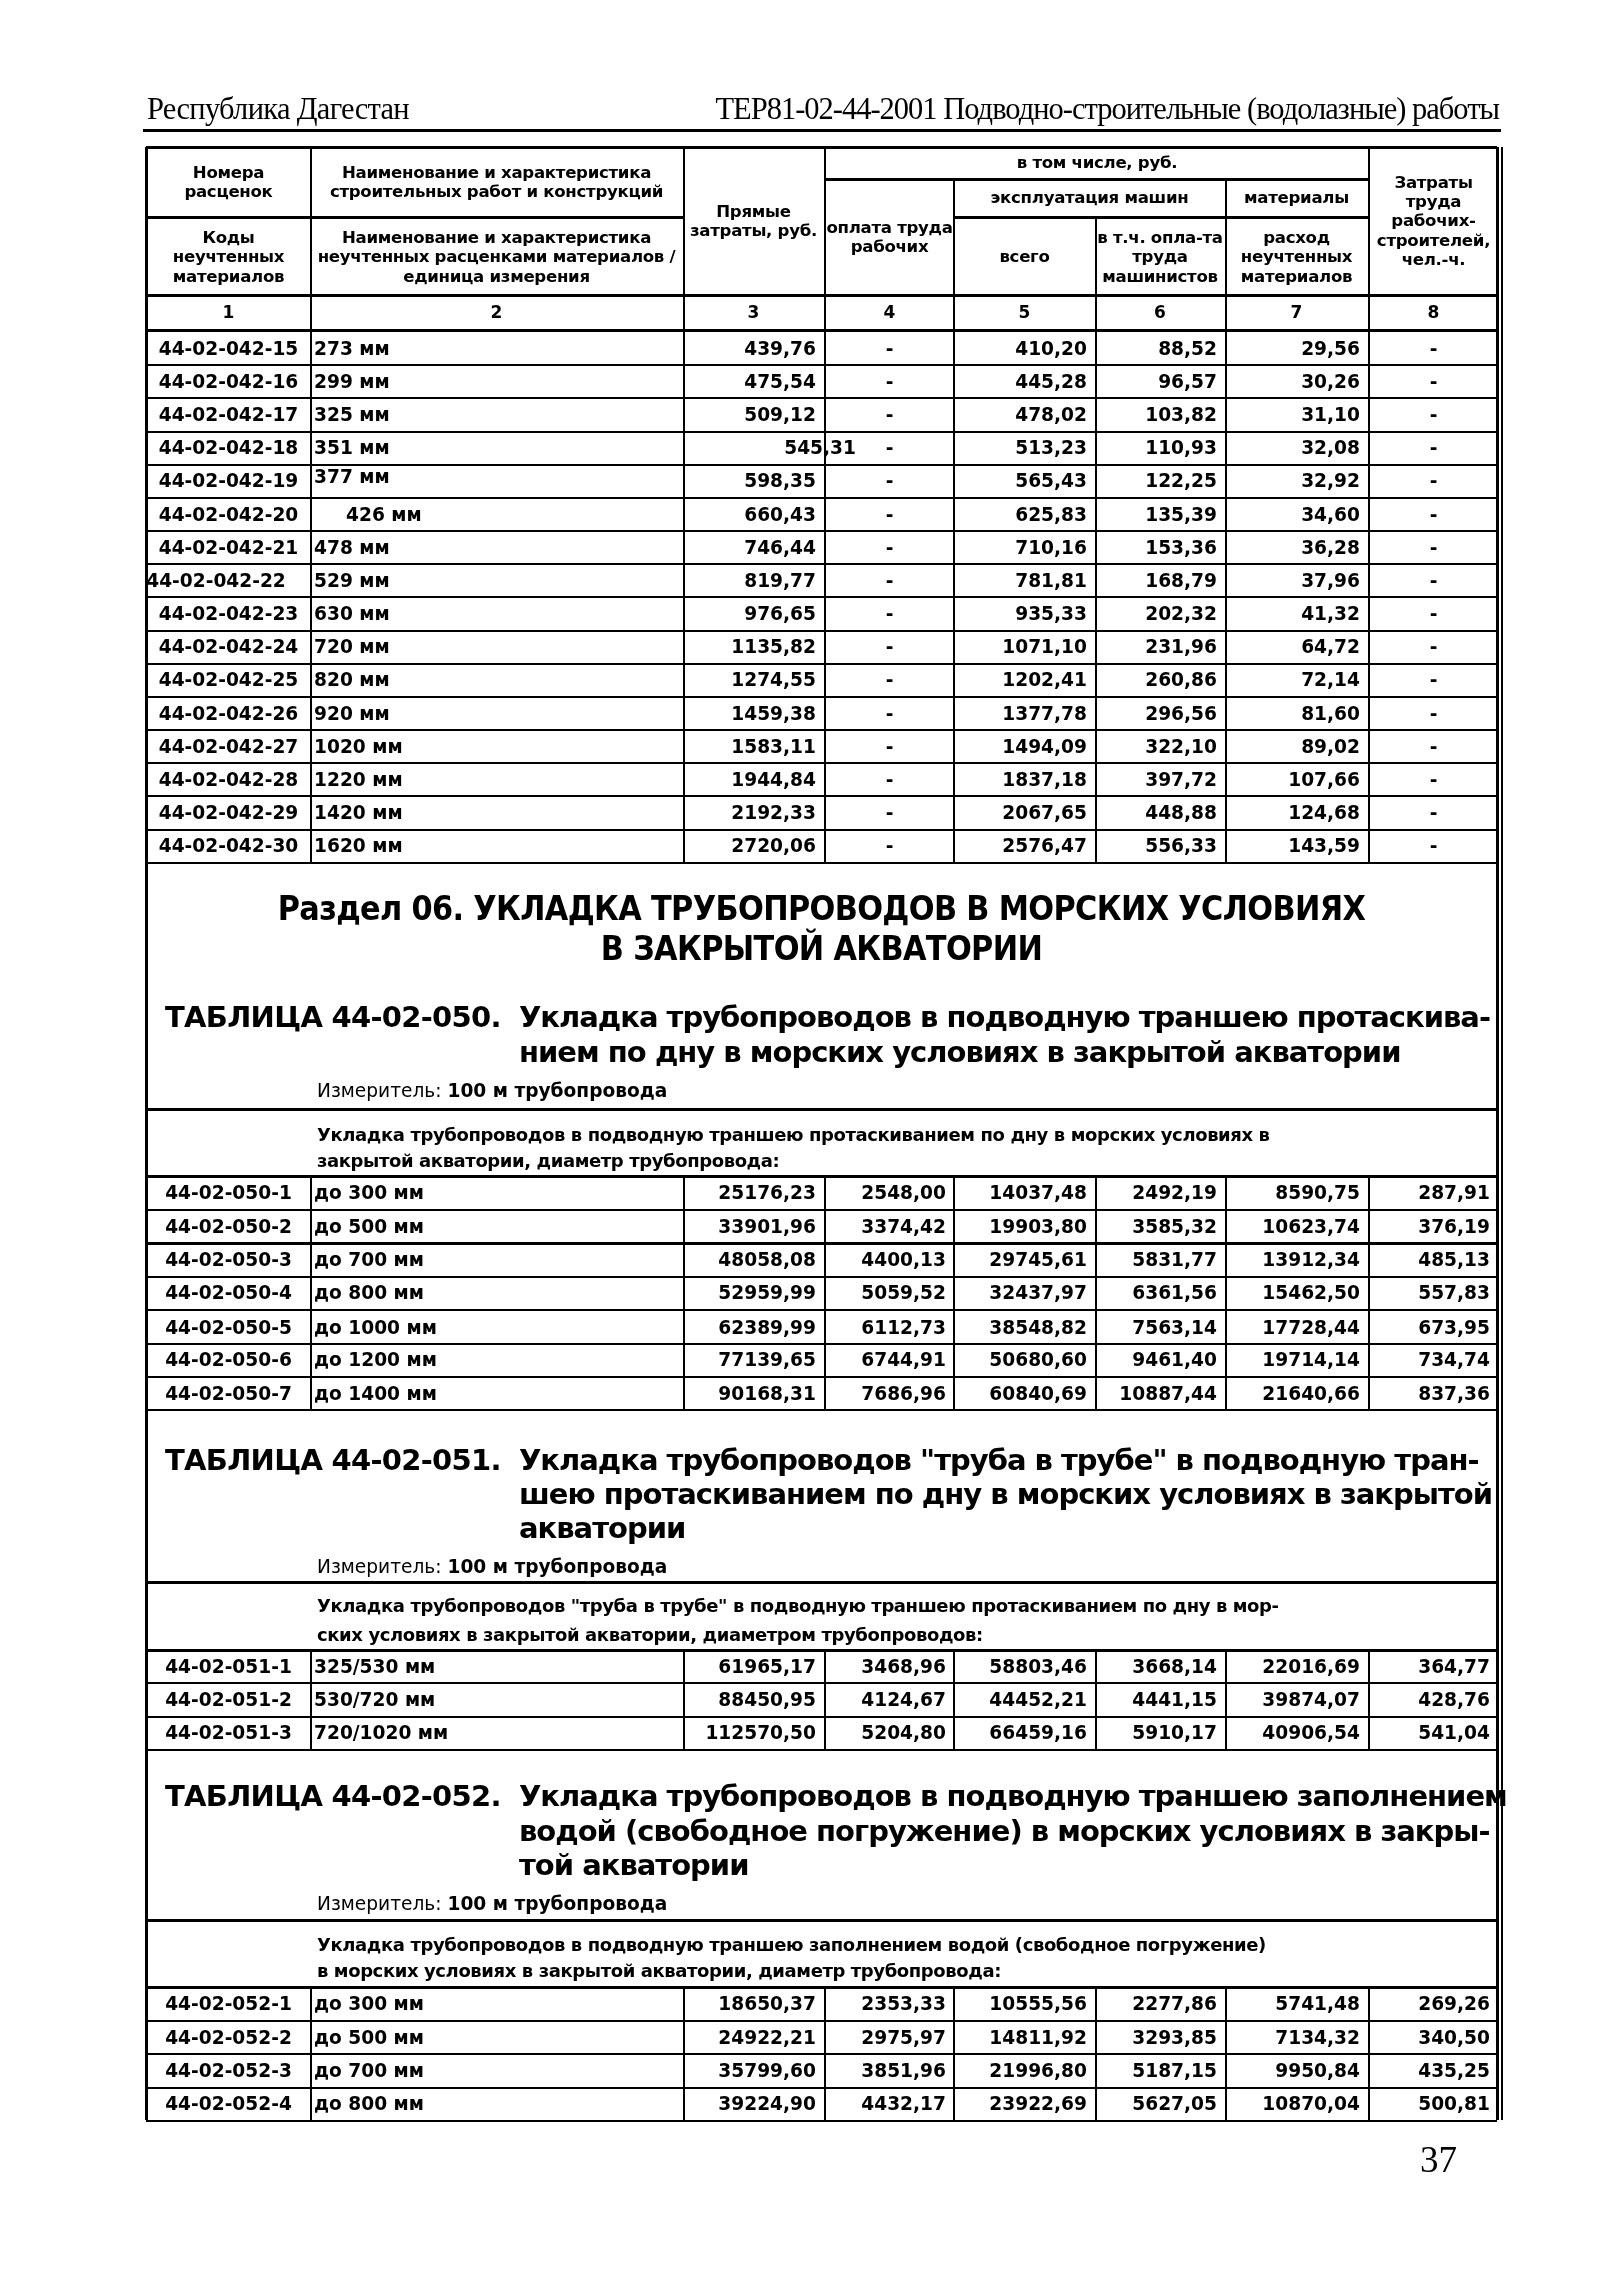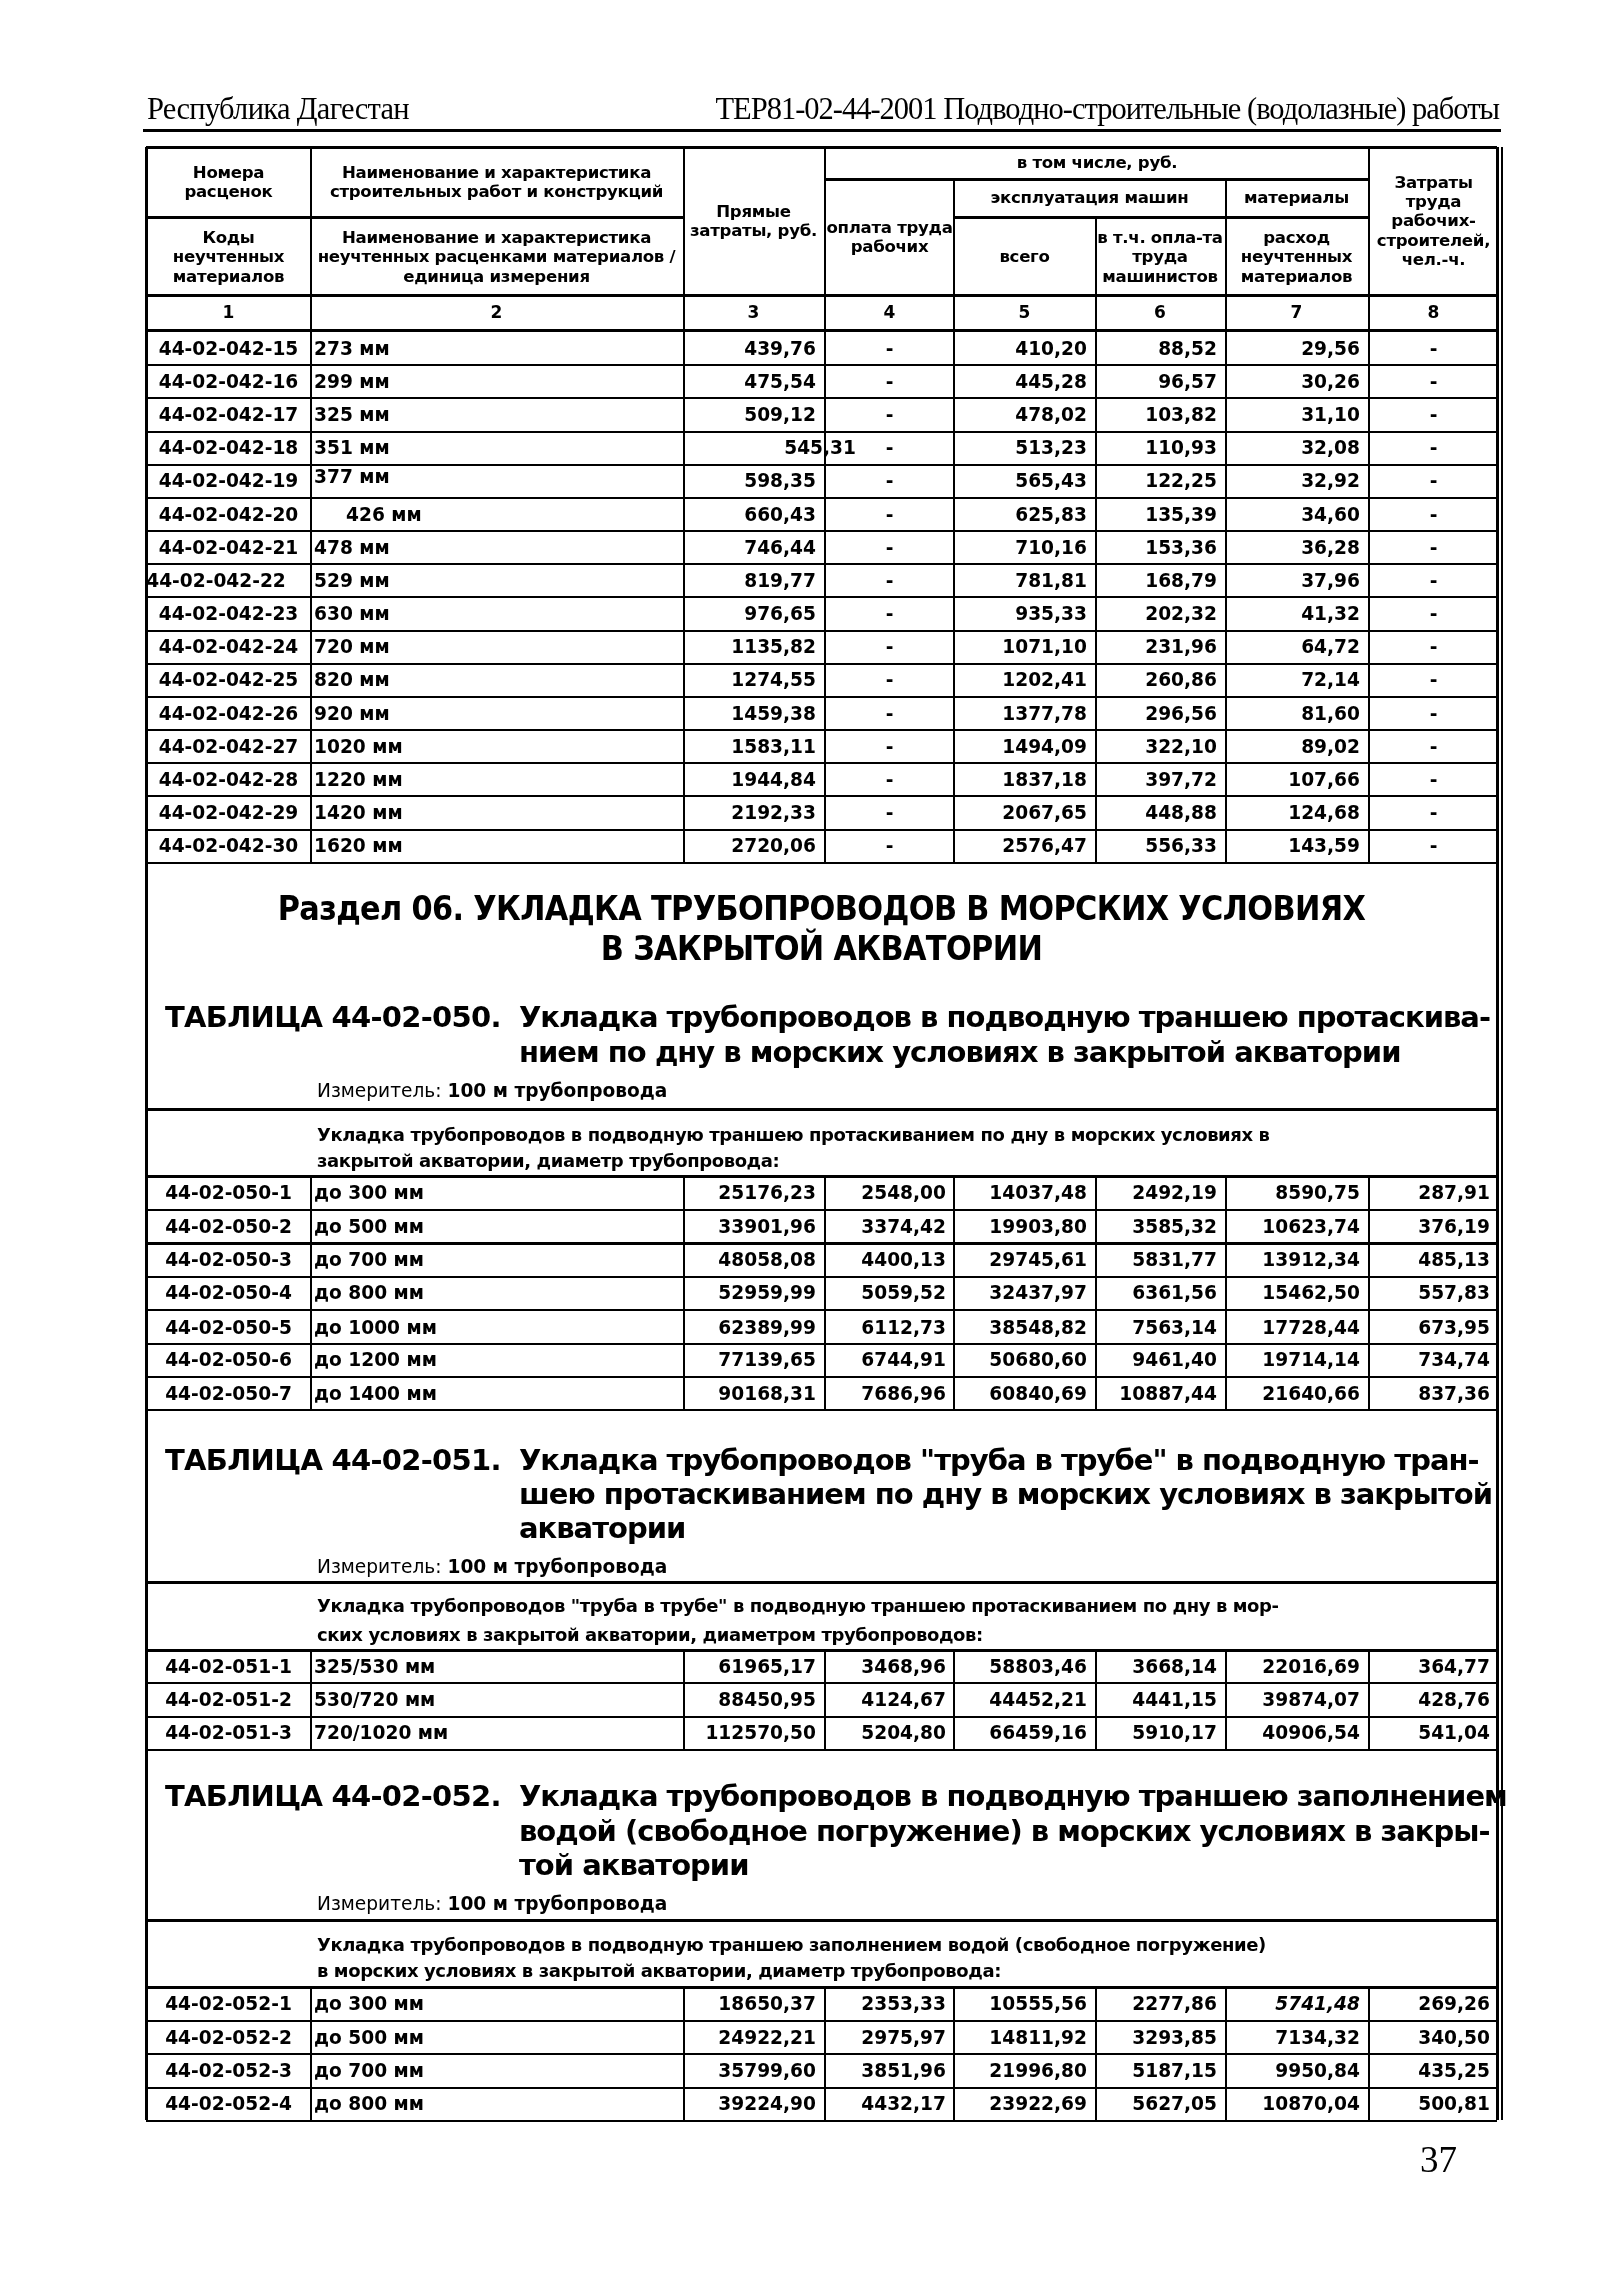--- a/index.html
+++ b/index.html
@@ -518,21 +518,21 @@
     <div class="hline thick" style="left: 146px; width: 1351px; top: 1919px;"></div>
     <div class="desc" style="top: 1934px;">Укладка трубопроводов в подводную траншею заполнением водой (свободное погружение)</div>
     <div class="desc" style="top: 1960px;">в морских условиях в закрытой акватории, диаметр трубопровода:</div>
     <div class="hline thick" style="left: 146px; width: 1351px; top: 1986px;"></div>
     <div class="num c" style="left: 146px; width: 165px; top: 1987px; height: 33px;">44-02-052-1</div>
     <div class="num l" style="left: 314px; width: 369px; top: 1987px; height: 33px;">до 300 мм</div>
     <div class="num r" style="left: 683px; width: 133px; top: 1987px; height: 33px;">18650,37</div>
     <div class="num r" style="left: 825px; width: 121px; top: 1987px; height: 33px;">2353,33</div>
     <div class="num r" style="left: 954px; width: 133px; top: 1987px; height: 33px;">10555,56</div>
     <div class="num r" style="left: 1095px; width: 122px; top: 1987px; height: 33px;">2277,86</div>
-    <div class="num r" style="left: 1225px; width: 135px; top: 1987px; height: 33px; font-style: italic;">5741,48</div>
+    <div class="num r" style="left: 1225px; width: 135px; top: 1987px; height: 33px;">5741,48</div>
     <div class="num r" style="left: 1369px; width: 121px; top: 1987px; height: 33px;">269,26</div>
     <div class="hline" style="left: 146px; width: 1351px; top: 2020px;"></div>
     <div class="vline" style="left: 310px; top: 1987px; height: 33px;"></div>
     <div class="vline" style="left: 683px; top: 1987px; height: 33px;"></div>
     <div class="vline" style="left: 824px; top: 1987px; height: 33px;"></div>
     <div class="vline" style="left: 953px; top: 1987px; height: 33px;"></div>
     <div class="vline" style="left: 1095px; top: 1987px; height: 33px;"></div>
     <div class="vline" style="left: 1225px; top: 1987px; height: 33px;"></div>
     <div class="vline" style="left: 1368px; top: 1987px; height: 33px;"></div>
     <div class="num c" style="left: 146px; width: 165px; top: 2020px; height: 34px;">44-02-052-2</div>

